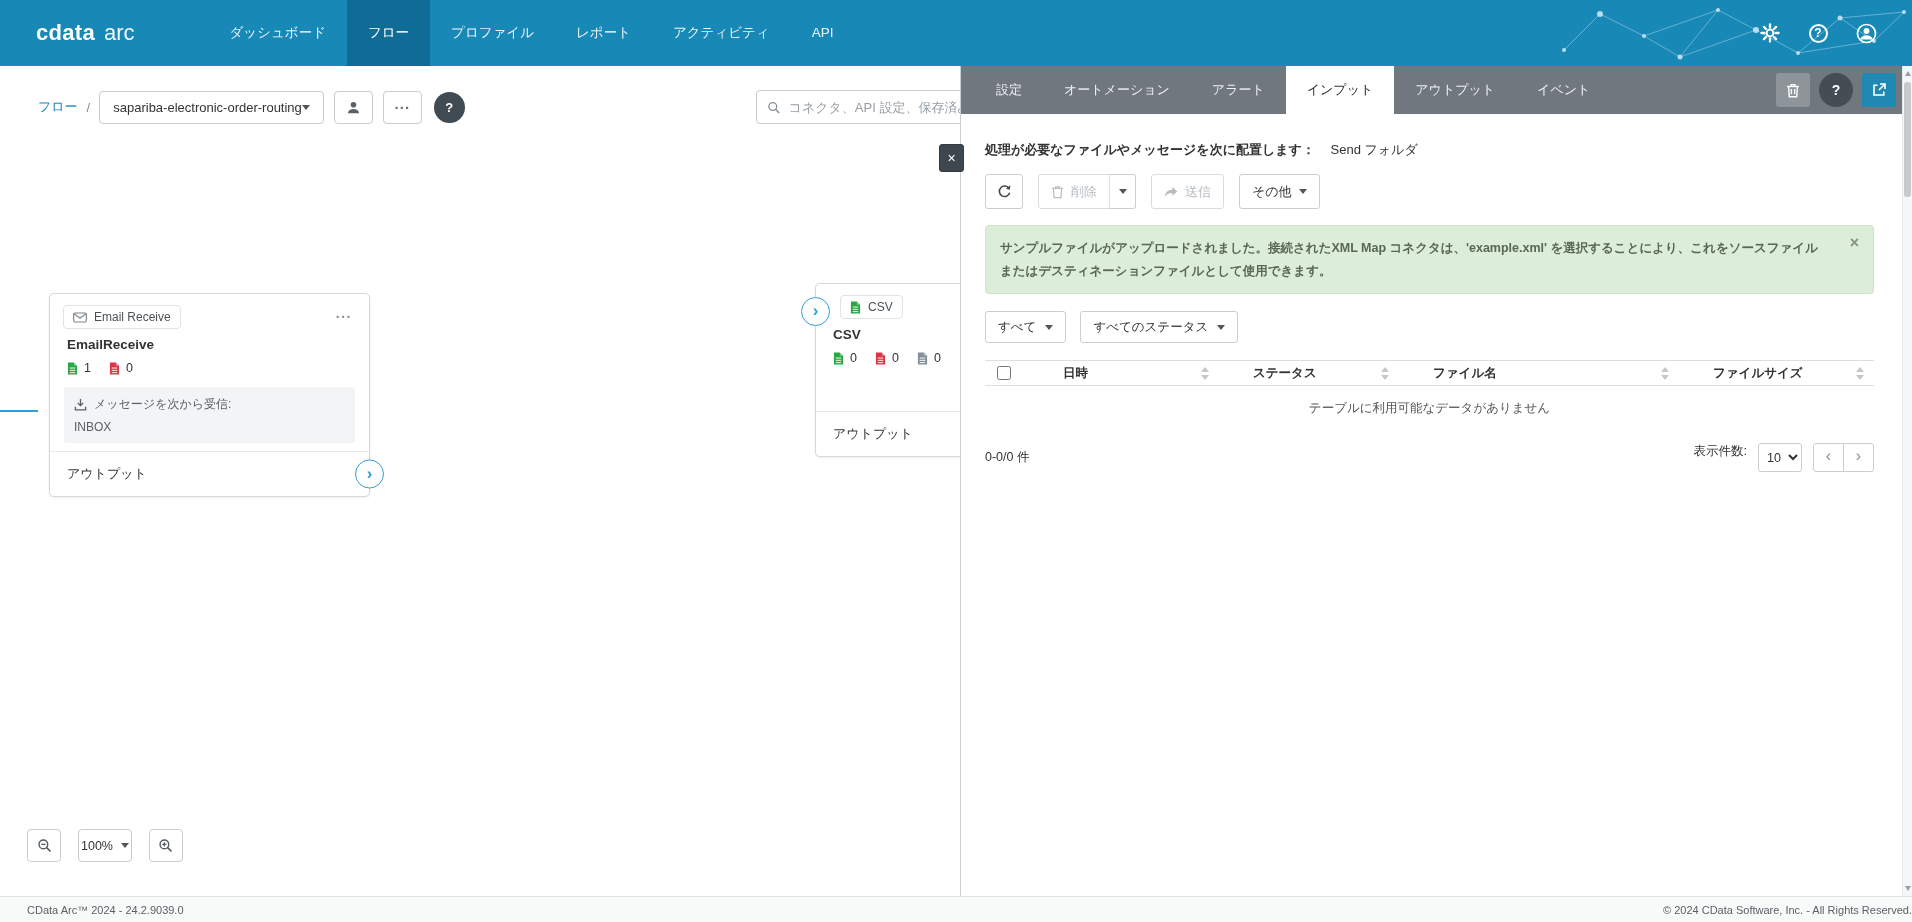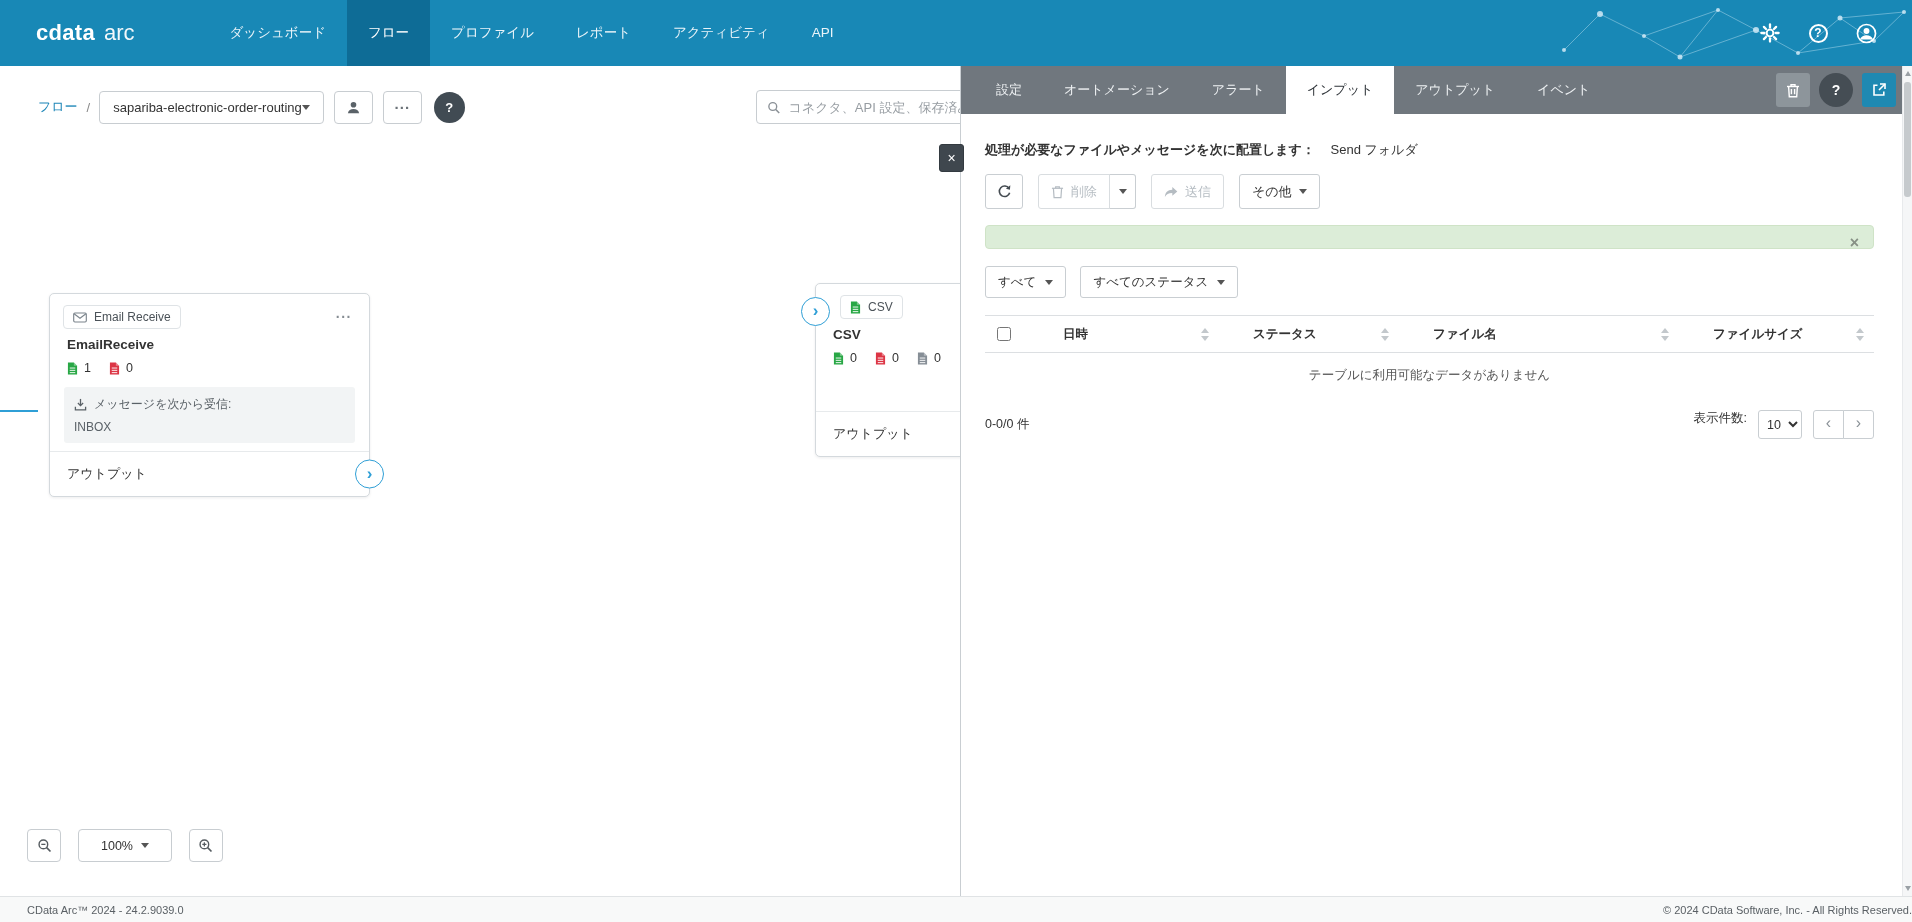--- a/index.html
+++ b/index.html
@@ -51,21 +51,21 @@
   .desc-line1{display:flex;align-items:center;gap:7px}
   .desc-value{margin-top:7px}
   .node-footer{position:relative;border-top:1px solid #e7eaec;margin-top:8px;padding:13px 17px;font-size:13px;color:#333}
   .node-csv .node-footer{margin-top:auto}
   .port{position:absolute;width:29px;height:29px;border-radius:50%;background:#fff;border:1px solid #2f9fd6;color:#2f9fd6;display:flex;align-items:center;justify-content:center;font-size:17px;font-weight:bold;line-height:1;padding-bottom:2px;cursor:pointer}
   .port-out{right:-15px;top:50%;transform:translateY(-50%)}
   .port-in{left:-15px;top:13px}
 
   .zoom-controls{position:absolute;left:27px;top:763px;display:flex;align-items:center}
   .zoom-btn{width:34px;height:33px;background:#fff;border:1px solid #c8cdd1;border-radius:4px;display:flex;align-items:center;justify-content:center;color:#555}
-  .zoom-select{height:33px;margin:0 17px;padding:0 22px;display:inline-flex;align-items:center;gap:8px;background:#fff;border:1px solid #c8cdd1;border-radius:4px;font-size:12.5px;color:#333}
+  .zoom-select{height:33px;margin:0 17px;padding:0 2px;display:inline-flex;align-items:center;gap:8px;background:#fff;border:1px solid #c8cdd1;border-radius:4px;font-size:12.5px;color:#333}
 
   .caret{display:inline-block;width:0;height:0;border-left:4px solid transparent;border-right:4px solid transparent;border-top:5px solid #555}
 
   
   .panel-close{position:absolute;left:939px;top:144px;width:25px;height:28px;background:#3f474e;color:#fff;border-radius:3px;display:flex;align-items:center;justify-content:center;font-size:14px;z-index:12;border:1px solid #333a40}
 
   
   .panel{position:absolute;left:960px;top:66px;width:952px;height:830px;background:#fff;border-left:1px solid #c9ced2}
   .tabbar{height:48px;background:#70777e;display:flex;align-items:stretch;padding-left:14px}
   .tab{padding:0 21px;line-height:48px;font-size:13px;color:#eef1f3;cursor:pointer;white-space:nowrap}
@@ -92,21 +92,21 @@
   .alert-close{position:absolute;right:14px;top:9px;color:#879085;font-size:16px;font-weight:bold;line-height:1}
 
   .searchrow{display:flex;margin-top:16px;margin-right:14px;height:32px}
   .searchrow input{flex:1;border:1px solid #c9ced2;padding:0 11px;font-size:13px;color:#333;outline:none;border-radius:0}
   .search-go{width:37px;margin-left:-1px;background:#fff;border:1px solid #c9ced2;display:flex;align-items:center;justify-content:center;color:#5f666c}
 
   .filterrow{display:flex;gap:14px;margin-top:17px}
   .fbtn{height:32px;display:inline-flex;align-items:center;gap:9px;padding:0 12px;background:#fff;border:1px solid #c9ced2;border-radius:3px;font-size:12.5px;color:#333}
 
   .dtable{margin-top:17px;margin-right:14px}
-  .thead{display:flex;align-items:center;height:38px;border-top:1px solid #dcdfe2;border-bottom:1px solid #dcdfe2;font-size:12.5px;font-weight:bold;color:#333}
+  .thead{display:flex;align-items:center;height:26px;border-top:1px solid #dcdfe2;border-bottom:1px solid #dcdfe2;font-size:12.5px;font-weight:bold;color:#333}
   .th{display:flex;align-items:center;justify-content:space-between;padding-left:34px;padding-right:10px;cursor:pointer}
   .th-check{width:44px;padding-left:12px;justify-content:flex-start;cursor:default}
   .th-check input{width:14px;height:14px;cursor:pointer}
   .th1{width:190px}.th2{width:180px}.th3{width:280px}.th4{flex:1}
   .sort{display:flex;flex-direction:column;gap:3px}
   .sort i{display:block;width:0;height:0;border-left:4px solid transparent;border-right:4px solid transparent}
   .sort .up{border-bottom:5px solid #c3c8cc}
   .sort .dn{border-top:5px solid #c3c8cc}
   .empty-row{text-align:center;font-size:12.5px;color:#555;padding:14px 0 10px}
 
@@ -441,20 +441,21 @@
           </svg>
           <span>送信</span>
         </button>
         <button class="pbtn">
           <span>その他</span>
           <span class="caret"></span>
         </button>
       </div>
 
       <div class="alert-success">
+        <span>サンプルファイルがアップロードされました。接続されたXML Map コネクタは、'example.xml' を選択することにより、これをソースファイルまたはデスティネーションファイルとして使用できます。</span>
         <button class="alert-close">
           <span>×</span>
         </button>
       </div>
 
 
       <div class="filterrow">
         <button class="fbtn">
           <span>すべて</span>
           <span class="caret"></span>

